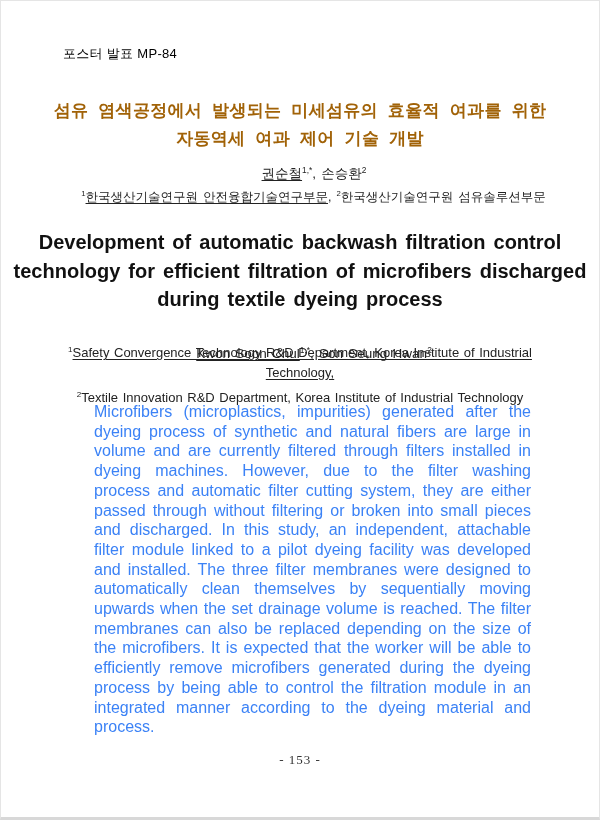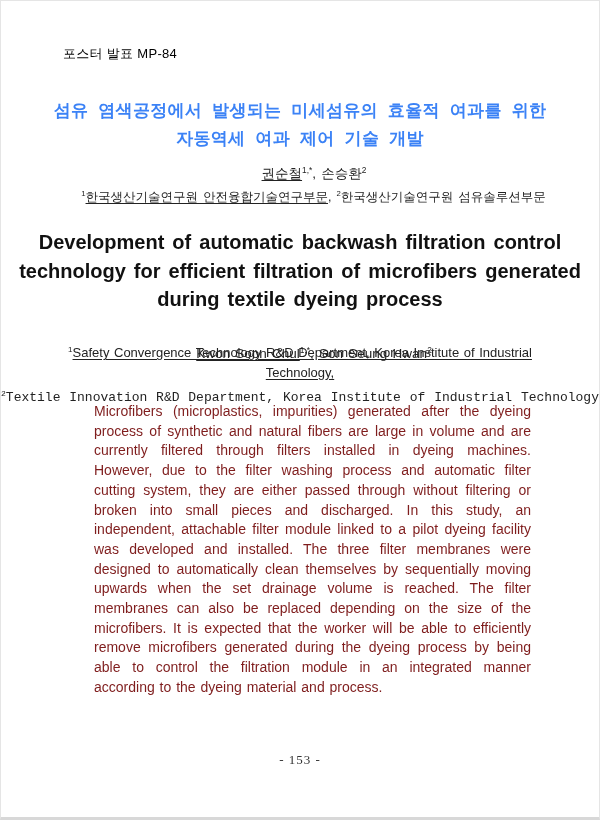--- a/index.html
+++ b/index.html
@@ -24,21 +24,21 @@
     letter-spacing: 0.3px;
     color: #000000;
   }
   .ko-title {
     position: absolute;
     top: 96px; left: 0; width: 100%;
     text-align: center;
     font-weight: 700;
     font-size: 17px;
     line-height: 28px;
-    color: #3b82f6;
+    color: #a16207;
     word-spacing: 5px;
     letter-spacing: 0.3px;
   }
   .authors-line {
     position: absolute;
     left: 0; width: 100%;
     text-align: center;
     font-size: 13.5px;
     color: #222;
     word-spacing: 1.5px;
@@ -69,35 +69,35 @@
   .en-affils {
     position: absolute;
     top: 336px; left: 0; width: 100%;
     text-align: center;
     font-size: 13px;
     line-height: 19.5px;
     color: #222;
     word-spacing: 1px;
   }
   .en-affil-1 { max-width: 478px; margin: 6px auto; }
-  .en-affil-2 { white-space: nowrap; font-family: Liberation Mono, monospace; }
+  .en-affil-2 { white-space: nowrap; }
   .u { text-decoration: underline; text-underline-offset: 2px; }
   sup {
     font-size: 62%;
     line-height: 0;
     vertical-align: super;
   }
   .abstract {
     position: absolute;
     top: 401px; left: 93px;
     width: 437px;
-    font-size: 14px;
+    font-size: 16px;
     line-height: 19.7px;
     text-align: justify;
-    color: #7f1d1d;
+    color: #3b82f6;
     word-spacing: 1px;
   }
   .page-number {
     position: absolute;
     top: 751px; left: 0; width: 100%;
     text-align: center;
     font-family: "Liberation Serif", "DejaVu Serif", serif;
     font-size: 13px;
     color: #333;
     letter-spacing: 1px;
@@ -114,21 +114,21 @@
     <div>섬유 염색공정에서 발생되는 미세섬유의 효율적 여과를 위한</div>
     <div>자동역세 여과 제어 기술 개발</div>
   </div>
 
   <div class="authors-line ko-authors"><span class="u">권순철</span><sup>1,*</sup><span>, </span><span>손승환</span><sup>2</sup></div>
 
   <div class="affil-line ko-affils"><sup>1</sup><span class="u">한국생산기술연구원 안전융합기술연구부문</span><span>, </span><sup>2</sup><span>한국생산기술연구원 섬유솔루션부문</span></div>
 
   <div class="en-title">
     <div>Development of automatic backwash filtration control</div>
-    <div>technology for efficient filtration of microfibers generated</div>
+    <div>technology for efficient filtration of microfibers discharged</div>
     <div>during textile dyeing process</div>
   </div>
 
   <div class="authors-line en-authors"><span class="u">Kwon Soon Chul</span><sup>1,*</sup><span>, </span><span>Son Seung Hwan</span><sup>2</sup></div>
 
   <div class="en-affils">
     <div class="en-affil-1"><sup>1</sup><span class="u">Safety Convergence Technology R&amp;D Department, Korea Institute of Industrial Technology,</span></div>
     <div class="en-affil-2"><sup>2</sup><span>Textile Innovation R&amp;D Department, Korea Institute of Industrial Technology</span></div>
   </div>
 

